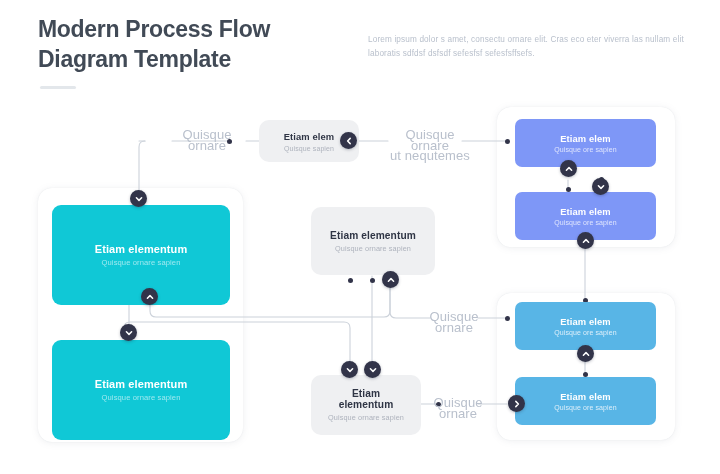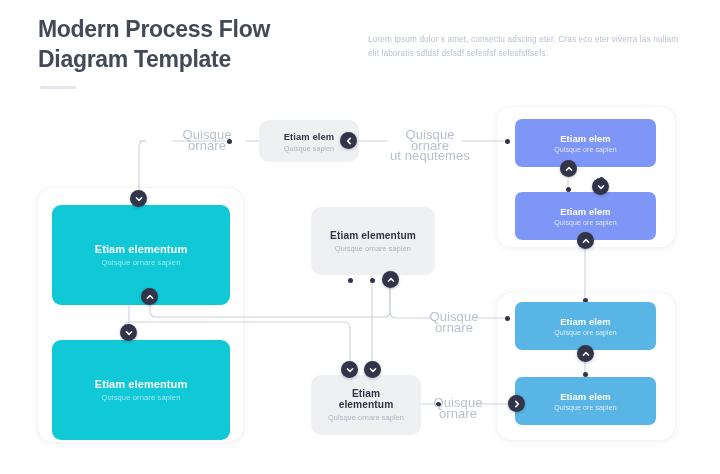--- a/index.html
+++ b/index.html
@@ -197,21 +197,21 @@
   }
 </style>
 </head>
 <body>
 
 <div id="header-title">Modern Process Flow
 Diagram Template</div>
 
 <div id="header-divider"></div>
 
-<div id="header-paragraph">Lorem ipsum dolor s amet, consectu adscing eter. Cras eco eter viverra las nullam elit laboratis sdfdsf dsfsdf sefesfsf sefesfsffsefs.</div>
+<div id="header-paragraph">Lorem ipsum dolor s amet, consectu ornare elit. Cras eco eter viverra las nullam elit laboratis sdfdsf dsfsdf sefesfsf sefesfsffsefs.</div>
 
 <div id="flow-canvas">
 
   <div class="group-box" id="group-left"></div>
   <div class="group-box" id="group-top-right"></div>
   <div class="group-box" id="group-bottom-right"></div>
 
   <svg id="connector-layer" viewBox="0 0 720 474" width="720" height="474">
     <g fill="none" stroke="#ccd2da" stroke-width="1.1" stroke-linecap="round">
 

